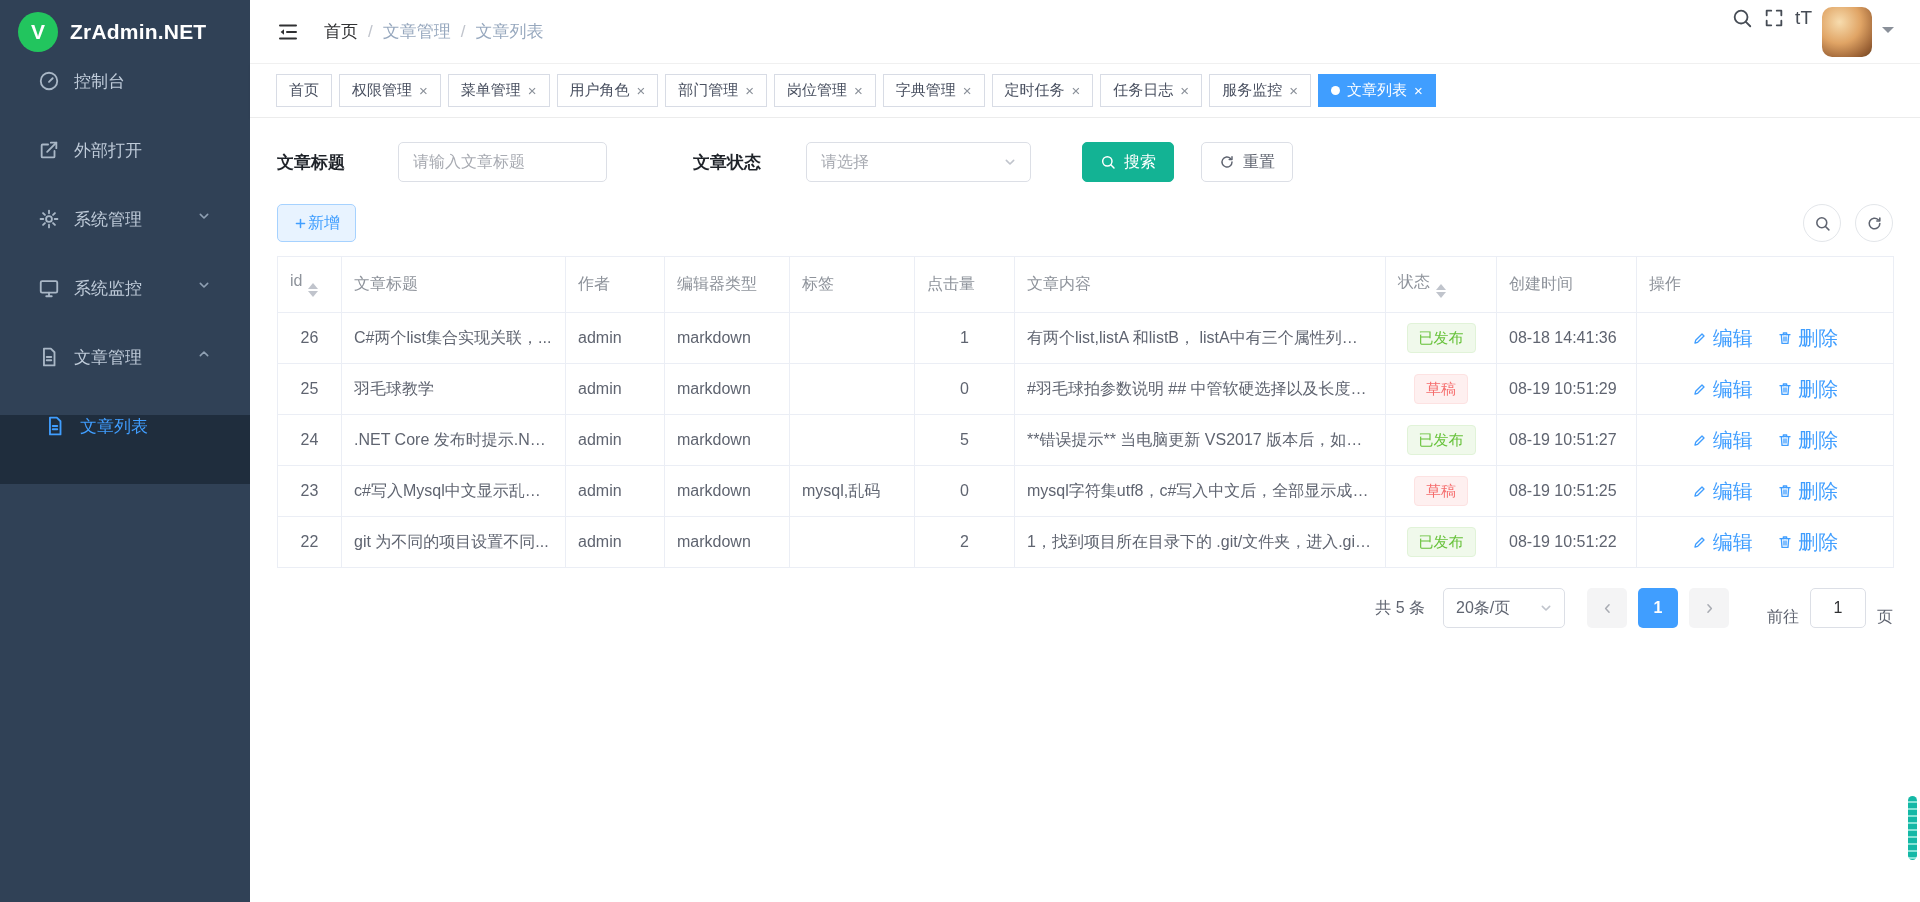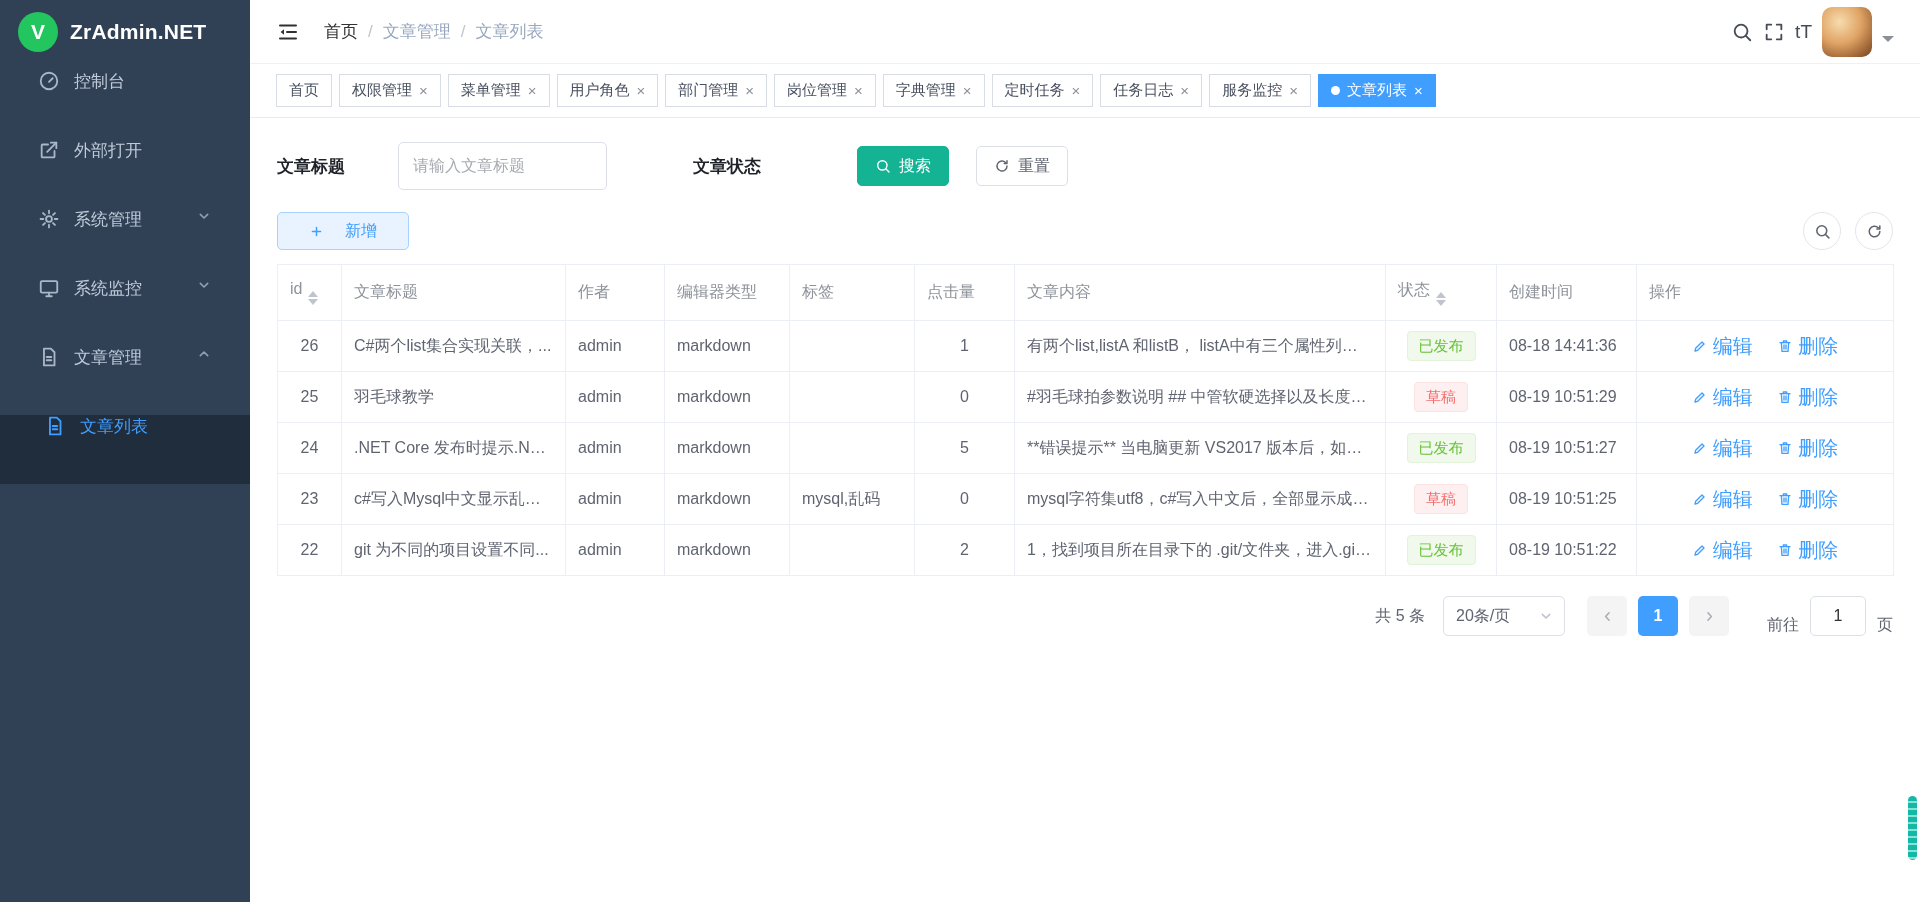--- a/index.html
+++ b/index.html
@@ -22,21 +22,21 @@
   .menu-item.sub.active .mi{color:#409eff}
 
   
   .main{flex:1;display:flex;flex-direction:column;min-width:0}
   .topbar{height:64px;display:flex;align-items:center;padding:0 26px;border-bottom:1px solid #f2f2f2}
   .hamburger{width:24px;height:24px;color:#303133;cursor:pointer}
   .breadcrumb{margin-left:24px;font-size:17px;display:flex;align-items:center;gap:10px}
   .crumb{color:#303133;cursor:pointer}
   .crumb.muted{color:#97a8be}
   .sep{color:#c0c4cc}
-  .topbar-right{margin-left:auto;display:flex;align-items:center;gap:10px}
+  .topbar-right{margin-left:auto;display:flex;gap:10px}
   .tb-icon{width:22px;height:22px;color:#464c55;cursor:pointer}
   .font-icon{font-size:19px;color:#464c55;cursor:pointer}
   .avatar{width:50px;height:50px;border-radius:10px;cursor:pointer;
     background:radial-gradient(circle at 35% 30%,#f7dcae,#e0a465 45%,#9c6336 80%,#6e431f)}
   .avatar-caret{width:0;height:0;border:6px solid transparent;border-top-color:#8a9099;margin-top:20px;cursor:pointer}
 
   
   .tabbar{height:54px;display:flex;align-items:center;gap:7px;padding:0 26px;background:#fff;
     border-bottom:1px solid #ececec;box-shadow:0 1px 3px rgba(0,21,41,.06)}
   .tab{height:33px;display:flex;align-items:center;gap:7px;padding:0 12px;border:1px solid #d8dce5;background:#fff;color:#495060;font-size:15px;cursor:pointer;white-space:nowrap}
@@ -45,31 +45,31 @@
   .tab.active .tab-close{color:#fff}
   .tab-dot{width:9px;height:9px;border-radius:50%;background:#fff}
 
   
   .content{flex:1;padding:16px 27px;position:relative;background:#fff}
 
   .filter-row{display:flex;align-items:center;margin:8px 0 22px}
   .f-label{font-size:17px;font-weight:700;color:#1f2329}
   .lbl-title{margin-right:53px}
   .lbl-status{margin-left:86px;margin-right:45px}
-  .inp{width:209px;height:48px;border:1px solid #dcdfe6;border-radius:5px;padding:16px 14px;font-size:16px;color:#303133;outline:none}
+  .inp{width:209px;height:40px;border:1px solid #dcdfe6;border-radius:5px;padding:16px 14px;font-size:16px;color:#303133;outline:none}
   .inp::placeholder{color:#a8abb2}
   .fake-select{width:225px;height:40px;border:1px solid #dcdfe6;border-radius:5px;display:flex;align-items:center;justify-content:space-between;padding:0 12px 0 14px;color:#a8abb2;font-size:16px;cursor:pointer;background:#fff}
   .sel-chev{width:16px;height:16px;color:#c0c4cc}
   .btn{height:40px;border-radius:5px;font-size:16px;display:inline-flex;align-items:center;gap:8px;cursor:pointer;padding:0 17px}
   .btn svg{width:16px;height:16px}
   .btn-search{margin-left:51px;background:#13b394;border:1px solid #13b394;color:#fff}
   .btn-reset{margin-left:27px;background:#fff;border:1px solid #dcdfe6;color:#5f6470}
 
   .toolbar-row{display:flex;align-items:center;margin-bottom:14px}
-  .btn-add{height:38px;padding:0 31px;display:inline-flex;align-items:center;gap:21px;background:#e8f3ff;border:1px solid #a6d2ff;color:#409eff;border-radius:5px;font-size:16px;cursor:pointer}
+  .btn-add{height:38px;padding:0 15px;display:inline-flex;align-items:center;gap:0;background:#e8f3ff;border:1px solid #a6d2ff;color:#409eff;border-radius:5px;font-size:16px;cursor:pointer}
   .btn-add svg{width:15px;height:15px}
   .tool-icons{margin-left:auto;display:flex;gap:14px}
   .circle-btn{width:38px;height:38px;border-radius:50%;border:1px solid #e3e6ea;background:#fff;color:#5f6470;display:flex;align-items:center;justify-content:center;cursor:pointer}
   .circle-btn svg{width:17px;height:17px}
 
   
   table.grid{width:100%;border-collapse:collapse;table-layout:fixed;font-size:16px}
   .grid th,.grid td{border:1px solid #ebeef5;padding:0 12px;height:51px;overflow:hidden;white-space:nowrap;text-overflow:ellipsis}
   .grid th{height:56px;color:#8e939b;font-weight:400;text-align:left;background:#fff}
   .grid td{color:#5f6470}
@@ -273,20 +273,28 @@
         <span class="tab-close">×</span>
       </div>
     </div>
 
     <div class="content">
 
       <div class="filter-row">
         <span class="f-label lbl-title">文章标题</span>
         <input class="inp" type="text" placeholder="请输入文章标题" style="">
         <span class="f-label lbl-status">文章状态</span>
+        <div class="fake-select">
+          <span>请选择</span>
+          <span class="sel-chev">
+            <svg viewBox="0 0 24 24" fill="none" stroke="currentColor" stroke-width="2.4" stroke-linecap="round" stroke-linejoin="round">
+                <path d="M6.5 9.5 12 15l5.5-5.5"></path>
+              </svg>
+          </span>
+        </div>
         <button class="btn btn-search">
           <svg viewBox="0 0 24 24" fill="none" stroke="currentColor" stroke-width="2.2" stroke-linecap="round">
               <circle cx="11" cy="11" r="7"></circle>
               <path d="M16.2 16.2 21 21"></path>
             </svg>
           <span>搜索</span>
         </button>
         <button class="btn btn-reset">
           <svg viewBox="0 0 24 24" fill="none" stroke="currentColor" stroke-width="2.2" stroke-linecap="round" stroke-linejoin="round">
               <path d="M19.5 12a7.5 7.5 0 1 1-2.2-5.3"></path>

